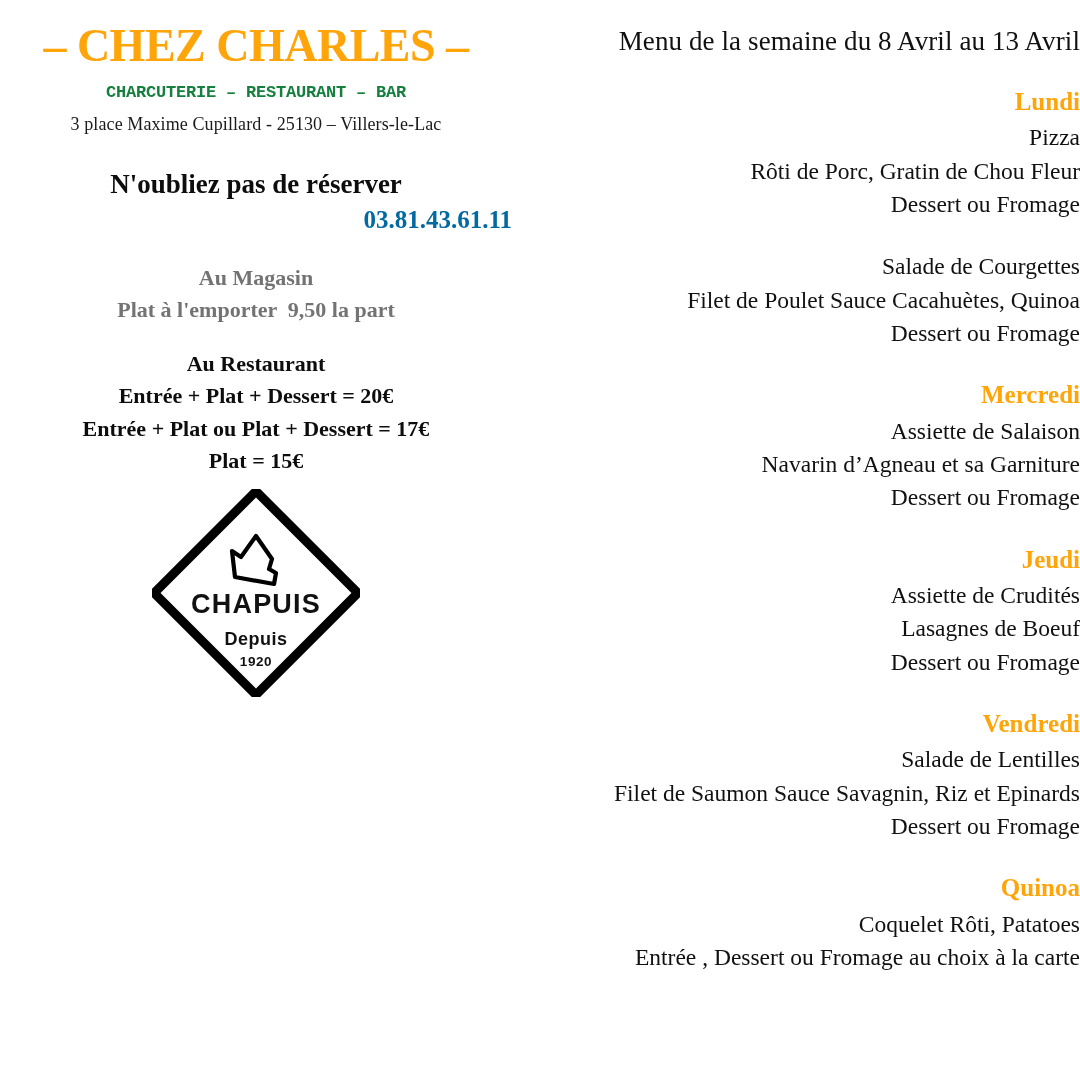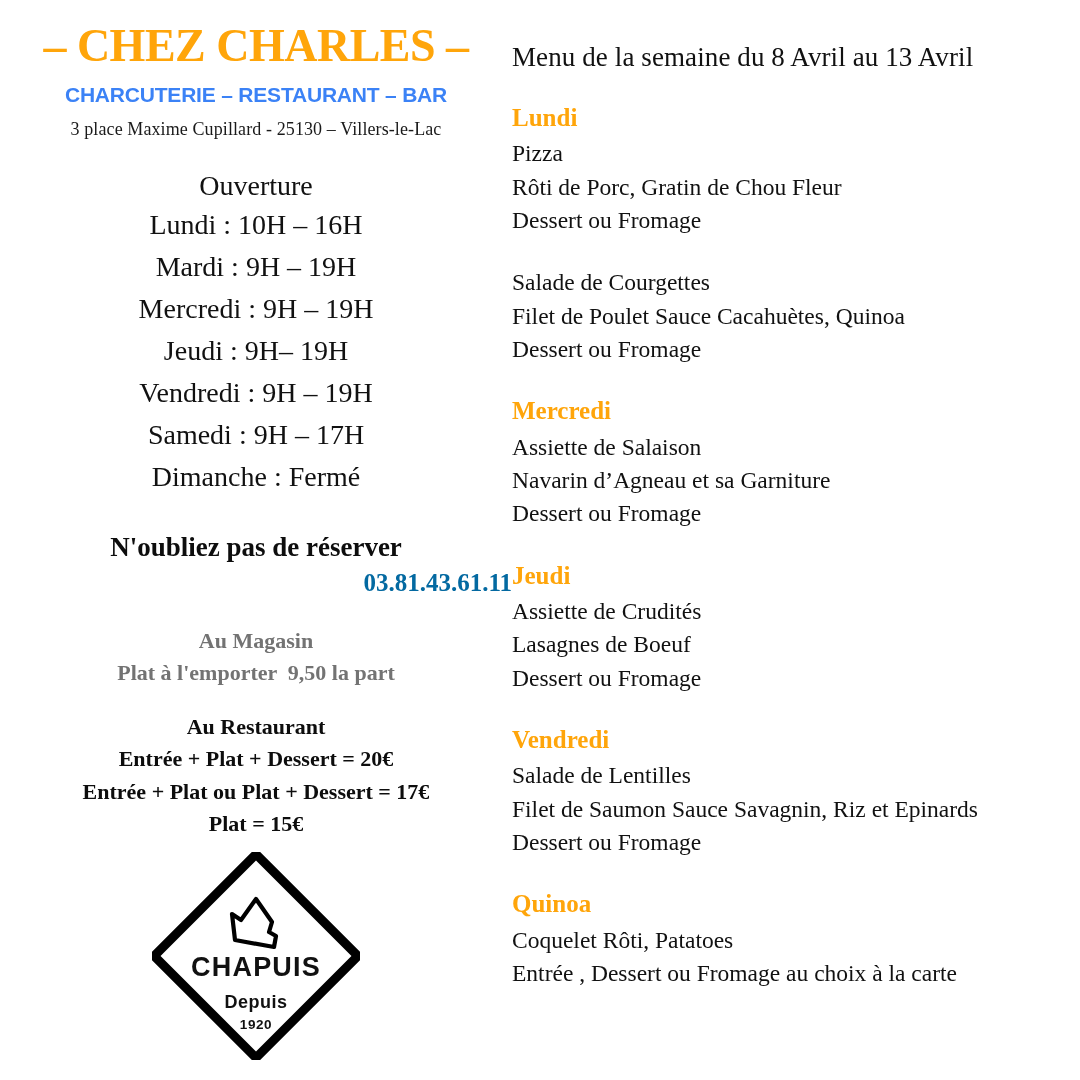--- a/index.html
+++ b/index.html
@@ -41,24 +41,24 @@
     font-size: 46px;
     letter-spacing: -0.5px;
     color: #FFA50A;
     margin: 0;
     padding-top: 22px;
     line-height: 1.05;
     white-space: nowrap;
   }
 
   .brand-sub {
-    font-family: Liberation Sans, sans-serif;
-    font-weight: 700;
-    font-size: 21px;
-    color: #3b82f6;
+    font-family: Liberation Mono, monospace;
+    font-weight: 700;
+    font-size: 17px;
+    color: #15803d;
     margin: 0;
     padding-top: 13px;
     letter-spacing: -0.2px;
     white-space: nowrap;
   }
 
   .brand-address {
     font-size: 18px;
     color: #1a1a1a;
     margin: 0;
@@ -151,22 +151,22 @@
   }
   .logo-svg {
     display: block;
   }
 
   
   .right-col {
     width: 568px;
     flex: 0 0 568px;
     box-sizing: border-box;
-    text-align: left;
-    padding-top: 42px;
+    text-align: right;
+    padding-top: 26px;
   }
 
   .menu-title {
     font-size: 27px;
     color: #111;
     margin: 0;
     letter-spacing: 0.1px;
     white-space: nowrap;
   }
 
@@ -200,32 +200,20 @@
 <div class="page">
 
   <div class="left-col">
 
     <h1 class="brand-title">– CHEZ CHARLES –</h1>
 
     <h2 class="brand-sub">CHARCUTERIE – RESTAURANT – BAR</h2>
 
     <p class="brand-address">3 place Maxime Cupillard - 25130 – Villers-le-Lac</p>
 
-    <div class="hours">
-      <div class="hours-heading">Ouverture</div>
-      <ul class="hours-list">
-        <li>Lundi : 10H – 16H</li>
-        <li>Mardi : 9H – 19H</li>
-        <li>Mercredi : 9H – 19H</li>
-        <li>Jeudi : 9H– 19H</li>
-        <li>Vendredi : 9H – 19H</li>
-        <li>Samedi : 9H – 17H</li>
-        <li>Dimanche : Fermé</li>
-      </ul>
-    </div>
 
     <div class="reserve">
       <div class="reserve-head">N'oubliez pas de réserver</div>
       <div class="reserve-phone">03.81.43.61.11</div>
     </div>
 
     <div class="shop">
       <div class="shop-head">Au Magasin</div>
       <div class="shop-line">Plat à l'emporter  9,50 la part</div>
     </div>

